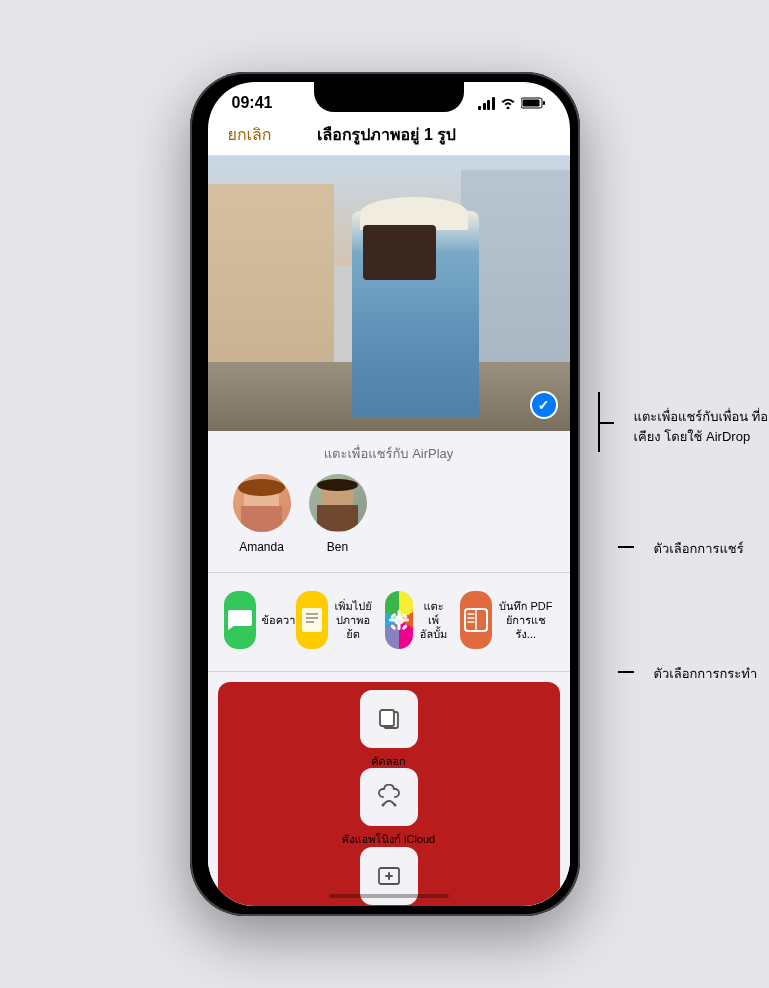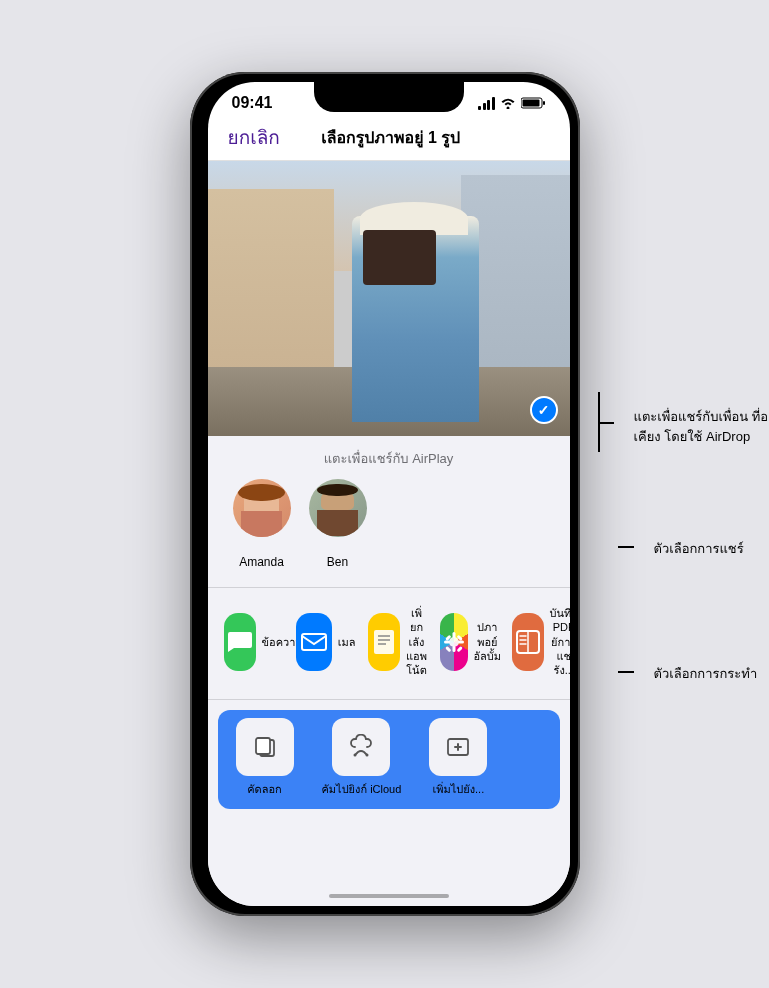--- a/index.html
+++ b/index.html
@@ -68,22 +68,22 @@
 
     
     .nav-bar {
       display: flex;
       justify-content: space-between;
       align-items: center;
       padding: 6px 20px 8px;
       border-bottom: 1px solid #e0e0e0;
     }
     .nav-cancel {
-      color: #4c1d95;
-      font-size: 19px;
+      color: #a16207;
+      font-size: 16px;
       cursor: pointer;
     }
     .nav-title {
       font-size: 16px;
       font-weight: 600;
       color: #000;
     }
 
     
     .photo-area {
@@ -122,21 +122,21 @@
       display: flex;
       justify-content: flex-start;
       gap: 16px;
       padding: 0 8px;
       overflow-x: auto;
     }
     .airdrop-contact {
       display: flex;
       flex-direction: column;
       align-items: center;
-      gap: 18px;
+      gap: 8px;
       min-width: 60px;
     }
     .contact-avatar {
       width: 58px; height: 58px;
       border-radius: 50%;
       overflow: hidden;
     }
     .contact-name {
       font-size: 12px;
       color: #000;
@@ -173,26 +173,27 @@
     .share-icon-label {
       font-size: 11px;
       color: #000;
       text-align: center;
       line-height: 1.3;
     }
 
     
     .action-options {
       display: flex;
-      gap: 26px;
+      gap: 0;
       padding: 8px 16px 12px;
       overflow-x: auto;
-      background: #3b82f6;
+      background: #b91c1c;
       border-radius: 12px;
       margin: 0 10px;
+      flex-direction: column;
     }
     .action-option {
       display: flex;
       flex-direction: column;
       align-items: center;
       gap: 6px;
       min-width: 62px;
     }
     .action-icon {
       width: 58px; height: 58px;
@@ -367,57 +368,48 @@
 
             <div class="share-option">
               <div class="share-icon msg-icon">
                 <svg width="32" height="32" viewBox="0 0 32 32" fill="none">
                   <path d="M6 6h20a2 2 0 012 2v12a2 2 0 01-2 2H10l-6 4V8a2 2 0 012-2z" fill="white"></path>
                 </svg>
               </div>
               <span class="share-icon-label">ข้อความ</span>
             </div>
 
-            <div class="share-option">
-              <div class="share-icon mail-icon">
-                <svg width="32" height="32" viewBox="0 0 32 32" fill="none">
-                  <rect x="4" y="8" width="24" height="16" rx="2" fill="none" stroke="white" stroke-width="2"></rect>
-                  <path d="M4 10l12 8 12-8" stroke="white" stroke-width="2" fill="none"></path>
-                </svg>
-              </div>
-              <span class="share-icon-label">เมล</span>
-            </div>
 
             <div class="share-option">
               <div class="share-icon notes-icon">
                 <svg width="32" height="32" viewBox="0 0 32 32" fill="none">
                   <rect x="6" y="4" width="20" height="24" rx="2" fill="white" opacity="0.9"></rect>
                   <line x1="10" y1="10" x2="22" y2="10" stroke="#888" stroke-width="1.5"></line>
                   <line x1="10" y1="14" x2="22" y2="14" stroke="#888" stroke-width="1.5"></line>
                   <line x1="10" y1="18" x2="18" y2="18" stroke="#888" stroke-width="1.5"></line>
                 </svg>
               </div>
-              <span class="share-icon-label">เพิ่ยกเลังแอพโน้ต</span>
+              <span class="share-icon-label">เพิ่มไปยัปภาพอย้ต</span>
             </div>
 
             <div class="share-option">
               <div class="share-icon" style="background: conic-gradient(#f9ed32 0deg 60deg, #f15a24 60deg 120deg, #ec008c 120deg 180deg, #8781bd 180deg 240deg, #29abe2 240deg 300deg, #39b54a 300deg 360deg);">
                 <svg width="28" height="28" viewBox="0 0 28 28" fill="none">
                   <circle cx="14" cy="14" r="5" fill="white" opacity="0.9"></circle>
                   <rect x="12.5" y="4" width="3" height="6" rx="1.5" fill="white"></rect>
                   <rect x="12.5" y="18" width="3" height="6" rx="1.5" fill="white"></rect>
                   <rect x="4" y="12.5" width="6" height="3" rx="1.5" fill="white"></rect>
                   <rect x="18" y="12.5" width="6" height="3" rx="1.5" fill="white"></rect>
                   <rect x="6.8" y="6.8" width="3" height="6" rx="1.5" fill="white" transform="rotate(45 8.3 9.8)"></rect>
                   <rect x="18.2" y="6.8" width="3" height="6" rx="1.5" fill="white" transform="rotate(-45 19.7 9.8)"></rect>
                   <rect x="6.8" y="18.2" width="3" height="6" rx="1.5" fill="white" transform="rotate(-45 8.3 21.2)"></rect>
                   <rect x="18.2" y="18.2" width="3" height="6" rx="1.5" fill="white" transform="rotate(45 19.7 21.2)"></rect>
                 </svg>
               </div>
-              <span class="share-icon-label">ปภาพอย์อัลบั้ม</span>
+              <span class="share-icon-label">แตะเพ์อัลบั้ม</span>
             </div>
 
             <div class="share-option">
               <div class="share-icon books-icon">
                 <svg width="32" height="32" viewBox="0 0 32 32" fill="none">
                   <rect x="5" y="5" width="22" height="22" rx="3" fill="none" stroke="white" stroke-width="2"></rect>
                   <path d="M16 5 L16 27" stroke="white" stroke-width="1.5"></path>
                   <path d="M8 10 L14 10 M8 14 L14 14 M8 18 L14 18" stroke="white" stroke-width="1.5" stroke-linecap="round"></path>
                 </svg>
               </div>
@@ -442,21 +434,21 @@
 
             <div class="action-option">
               <div class="action-icon">
                 <svg width="26" height="26" viewBox="0 0 26 26" fill="none">
                   <path d="M7 13a4 4 0 010-8h1a5 5 0 019.9 0H19a4 4 0 010 8" stroke="#555" stroke-width="1.8" fill="none" stroke-linecap="round"></path>
                   <path d="M10 18 L7 21 M16 18 L19 21 M10 18 Q13 16 16 18" stroke="#555" stroke-width="1.8" fill="none" stroke-linecap="round"></path>
                   <circle cx="7" cy="21" r="1.5" fill="#555"></circle>
                   <circle cx="19" cy="21" r="1.5" fill="#555"></circle>
                 </svg>
               </div>
-              <span class="action-icon-label">คัมไปยิงก์ iCloud</span>
+              <span class="action-icon-label">คังแอพโนิงก์ iCloud</span>
             </div>
 
 
 
             <div class="action-option">
               <div class="action-icon">
                 <svg width="26" height="26" viewBox="0 0 26 26" fill="none">
                   <rect x="3" y="5" width="20" height="16" rx="2" stroke="#555" stroke-width="1.8" fill="none"></rect>
                   <path d="M13 10 L13 16 M10 13 L16 13" stroke="#555" stroke-width="2" stroke-linecap="round"></path>
                 </svg>

